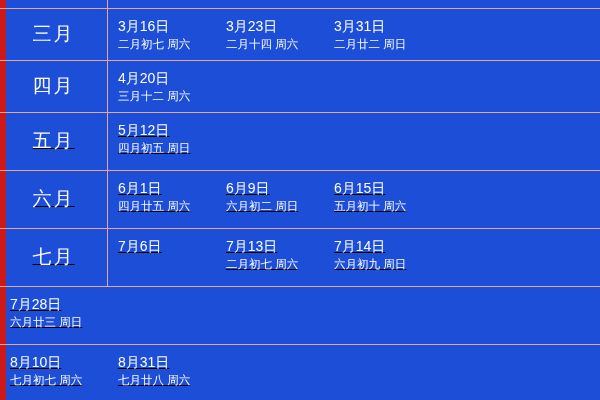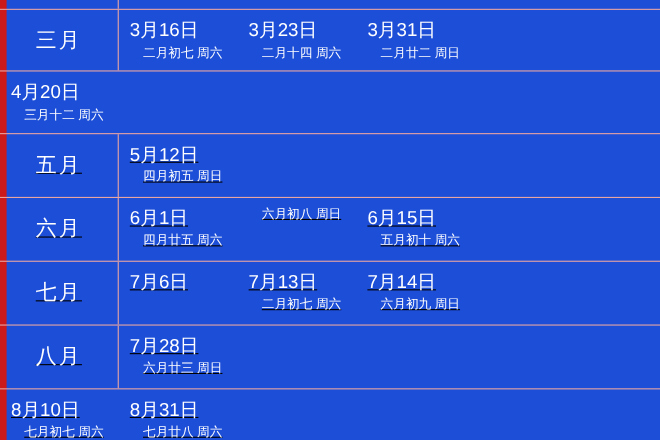--- a/index.html
+++ b/index.html
@@ -60,27 +60,26 @@
   }
   .date-cell {
     width: 108px;
     flex: 0 0 108px;
     padding: 7px 0 7px 10px;
     box-sizing: border-box;
     color: #ffffff;
     line-height: 1.45;
   }
   .date-cell .solar {
-    font-size: 17px;
+    font-size: 14px;
     white-space: nowrap;
   }
   .date-cell .lunar {
     font-size: 11.5px;
     white-space: nowrap;
-    margin-left: 12px;
   }
   .date-cell.empty { }
   .row-h2 { min-height: 40px; }
   .row-h3 { min-height: 49px; }
   .row-h-lg { min-height: 57px; text-decoration: underline; }
 </style>
 </head>
 <body>
 
 <div class="page">
@@ -126,20 +125,21 @@
           <div class="lunar">二月廿二 周日</div>
         </div>
         <div class="date-cell empty">
           <div class="solar"></div>
           <div class="lunar"></div>
         </div>
       </div>
     </div>
 
     <div class="row row-h3">
+      <div class="month-cell">四月</div>
       <div class="dates">
         <div class="date-cell">
           <div class="solar">4月20日</div>
           <div class="lunar">三月十二 周六</div>
         </div>
         <div class="date-cell empty">
           <div class="solar"></div>
           <div class="lunar"></div>
         </div>
         <div class="date-cell empty">
@@ -176,21 +176,22 @@
     </div>
 
     <div class="row row-h-lg">
       <div class="month-cell">六月</div>
       <div class="dates">
         <div class="date-cell">
           <div class="solar">6月1日</div>
           <div class="lunar">四月廿五 周六</div>
         </div>
         <div class="date-cell">
-          <div class="lunar">六月初八 周日</div>
+          <div class="solar">6月9日</div>
+          <div class="lunar">六月初二 周日</div>
         </div>
         <div class="date-cell">
           <div class="solar">6月15日</div>
           <div class="lunar">五月初十 周六</div>
         </div>
         <div class="date-cell empty">
           <div class="solar"></div>
           <div class="lunar"></div>
         </div>
       </div>
@@ -207,21 +208,20 @@
           <div class="lunar">二月初七 周六</div>
         </div>
         <div class="date-cell">
           <div class="solar">7月14日</div>
           <div class="lunar">六月初九 周日</div>
         </div>
       </div>
     </div>
 
     <div class="row row-h-lg">
-      <div class="month-cell">八月</div>
       <div class="dates">
         <div class="date-cell">
           <div class="solar">7月28日</div>
           <div class="lunar">六月廿三 周日</div>
         </div>
         <div class="date-cell empty">
           <div class="solar"></div>
           <div class="lunar"></div>
         </div>
         <div class="date-cell empty">

